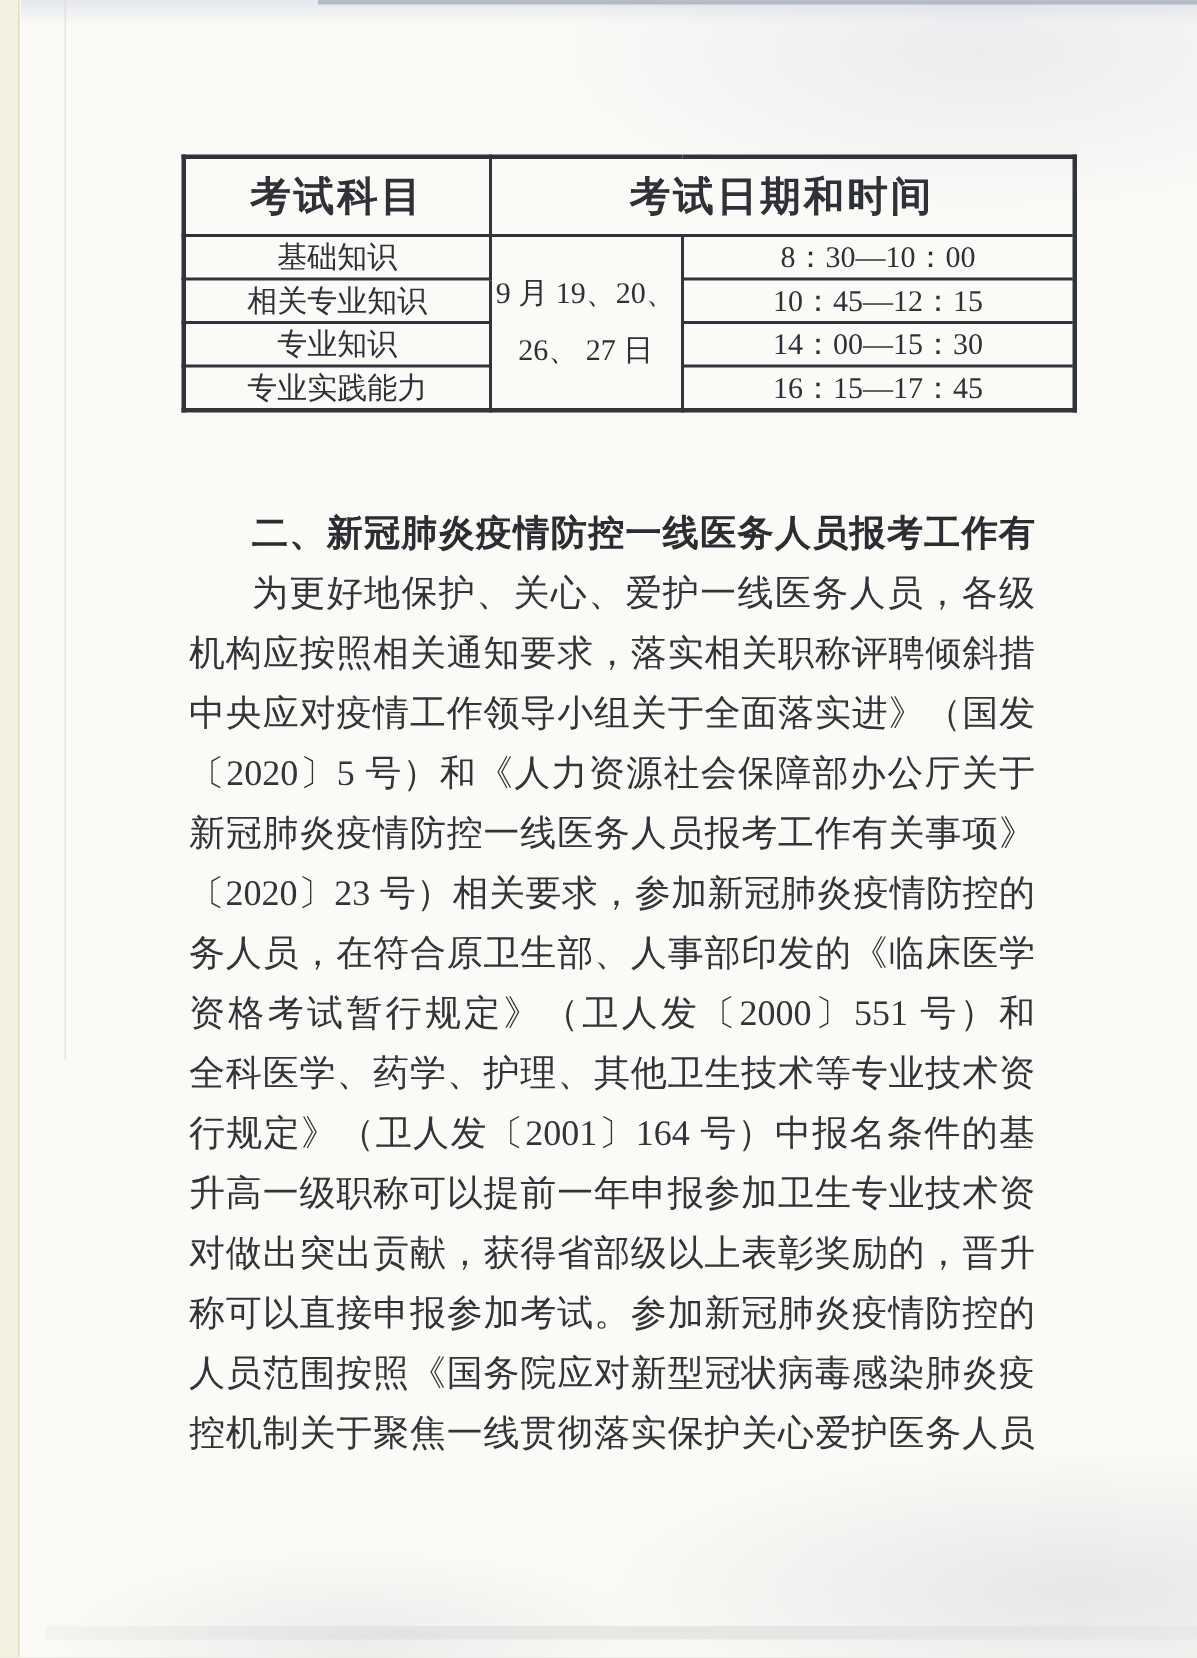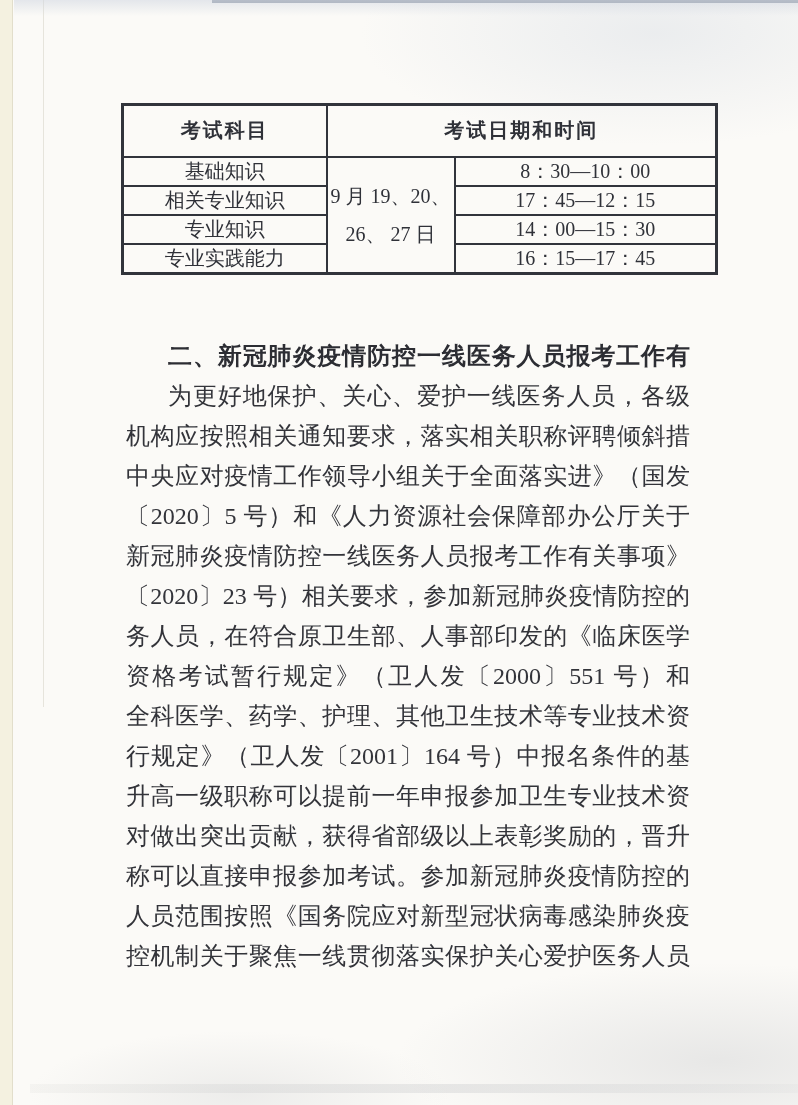--- a/index.html
+++ b/index.html
@@ -45,21 +45,21 @@
     position: absolute; left: 121px; top: 103px;
     border-collapse: collapse; table-layout: fixed;
     font-size: 20px; color: #2f3138;
     border: 3px solid #31343b;
   }
   .exam-table td {
     border: 2px solid #31343b;
     text-align: center; vertical-align: middle;
     padding: 0;
   }
-  .exam-table tr.header-row td { height: 52px; font-weight: bold; font-size: 20px; letter-spacing: 2px; }
+  .exam-table tr.header-row td { height: 52px; font-weight: bold; font-size: 27px; letter-spacing: 2px; }
   .exam-table tr.body-row td { height: 21px; }
   .date-cell div { line-height: 38px; text-align: center; }
   
   .content { position: absolute; left: 126px; top: 336px; width: 564px; font-size: 24px; }
   .line {
     height: 40px; line-height: 40px;
     text-align: justify; text-align-last: justify;
     overflow: hidden;
   }
   .line.indent { padding-left: 42px; }
@@ -91,21 +91,21 @@
       <tr class="body-row">
         <td>基础知识</td>
         <td rowspan="4" class="date-cell">
           <div>9 月 19、20、</div>
           <div>26、 27 日</div>
         </td>
         <td>8：30—10：00</td>
       </tr>
       <tr class="body-row">
         <td>相关专业知识</td>
-        <td>17：45—12：15</td>
+        <td>10：45—12：15</td>
       </tr>
       <tr class="body-row">
         <td>专业知识</td>
         <td>14：00—15：30</td>
       </tr>
       <tr class="body-row">
         <td>专业实践能力</td>
         <td>16：15—17：45</td>
       </tr>
     </tbody>

